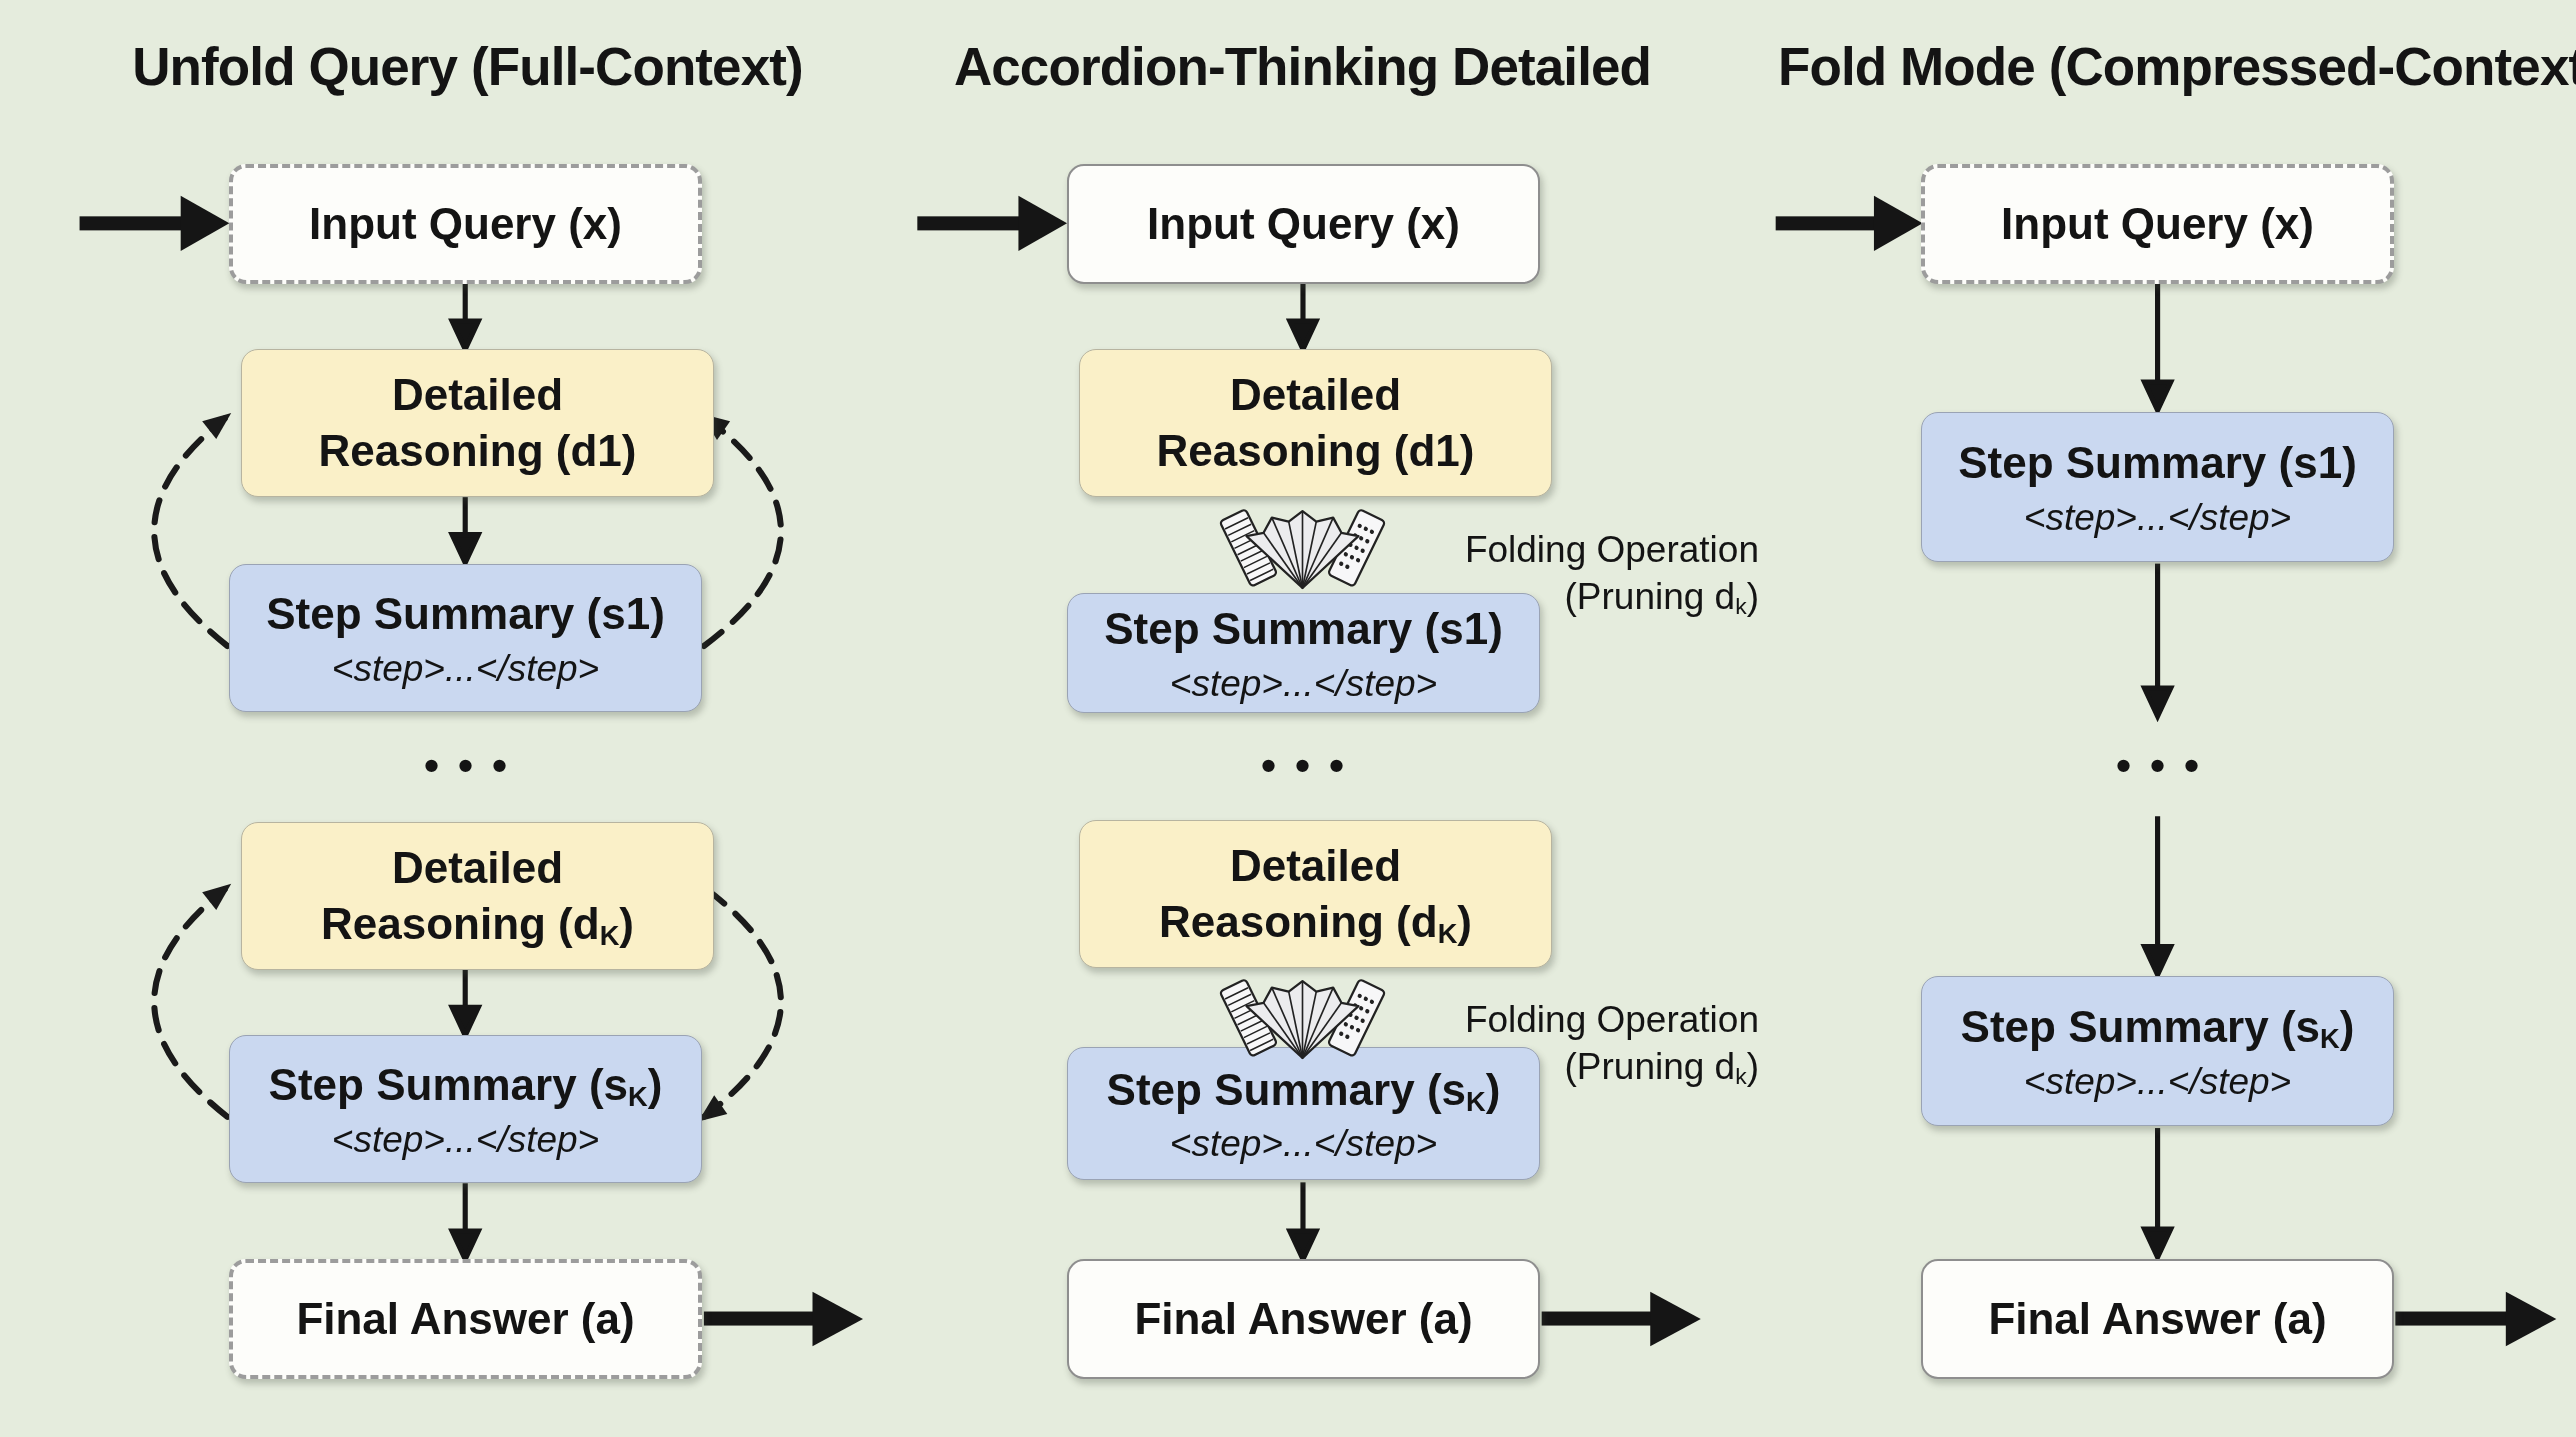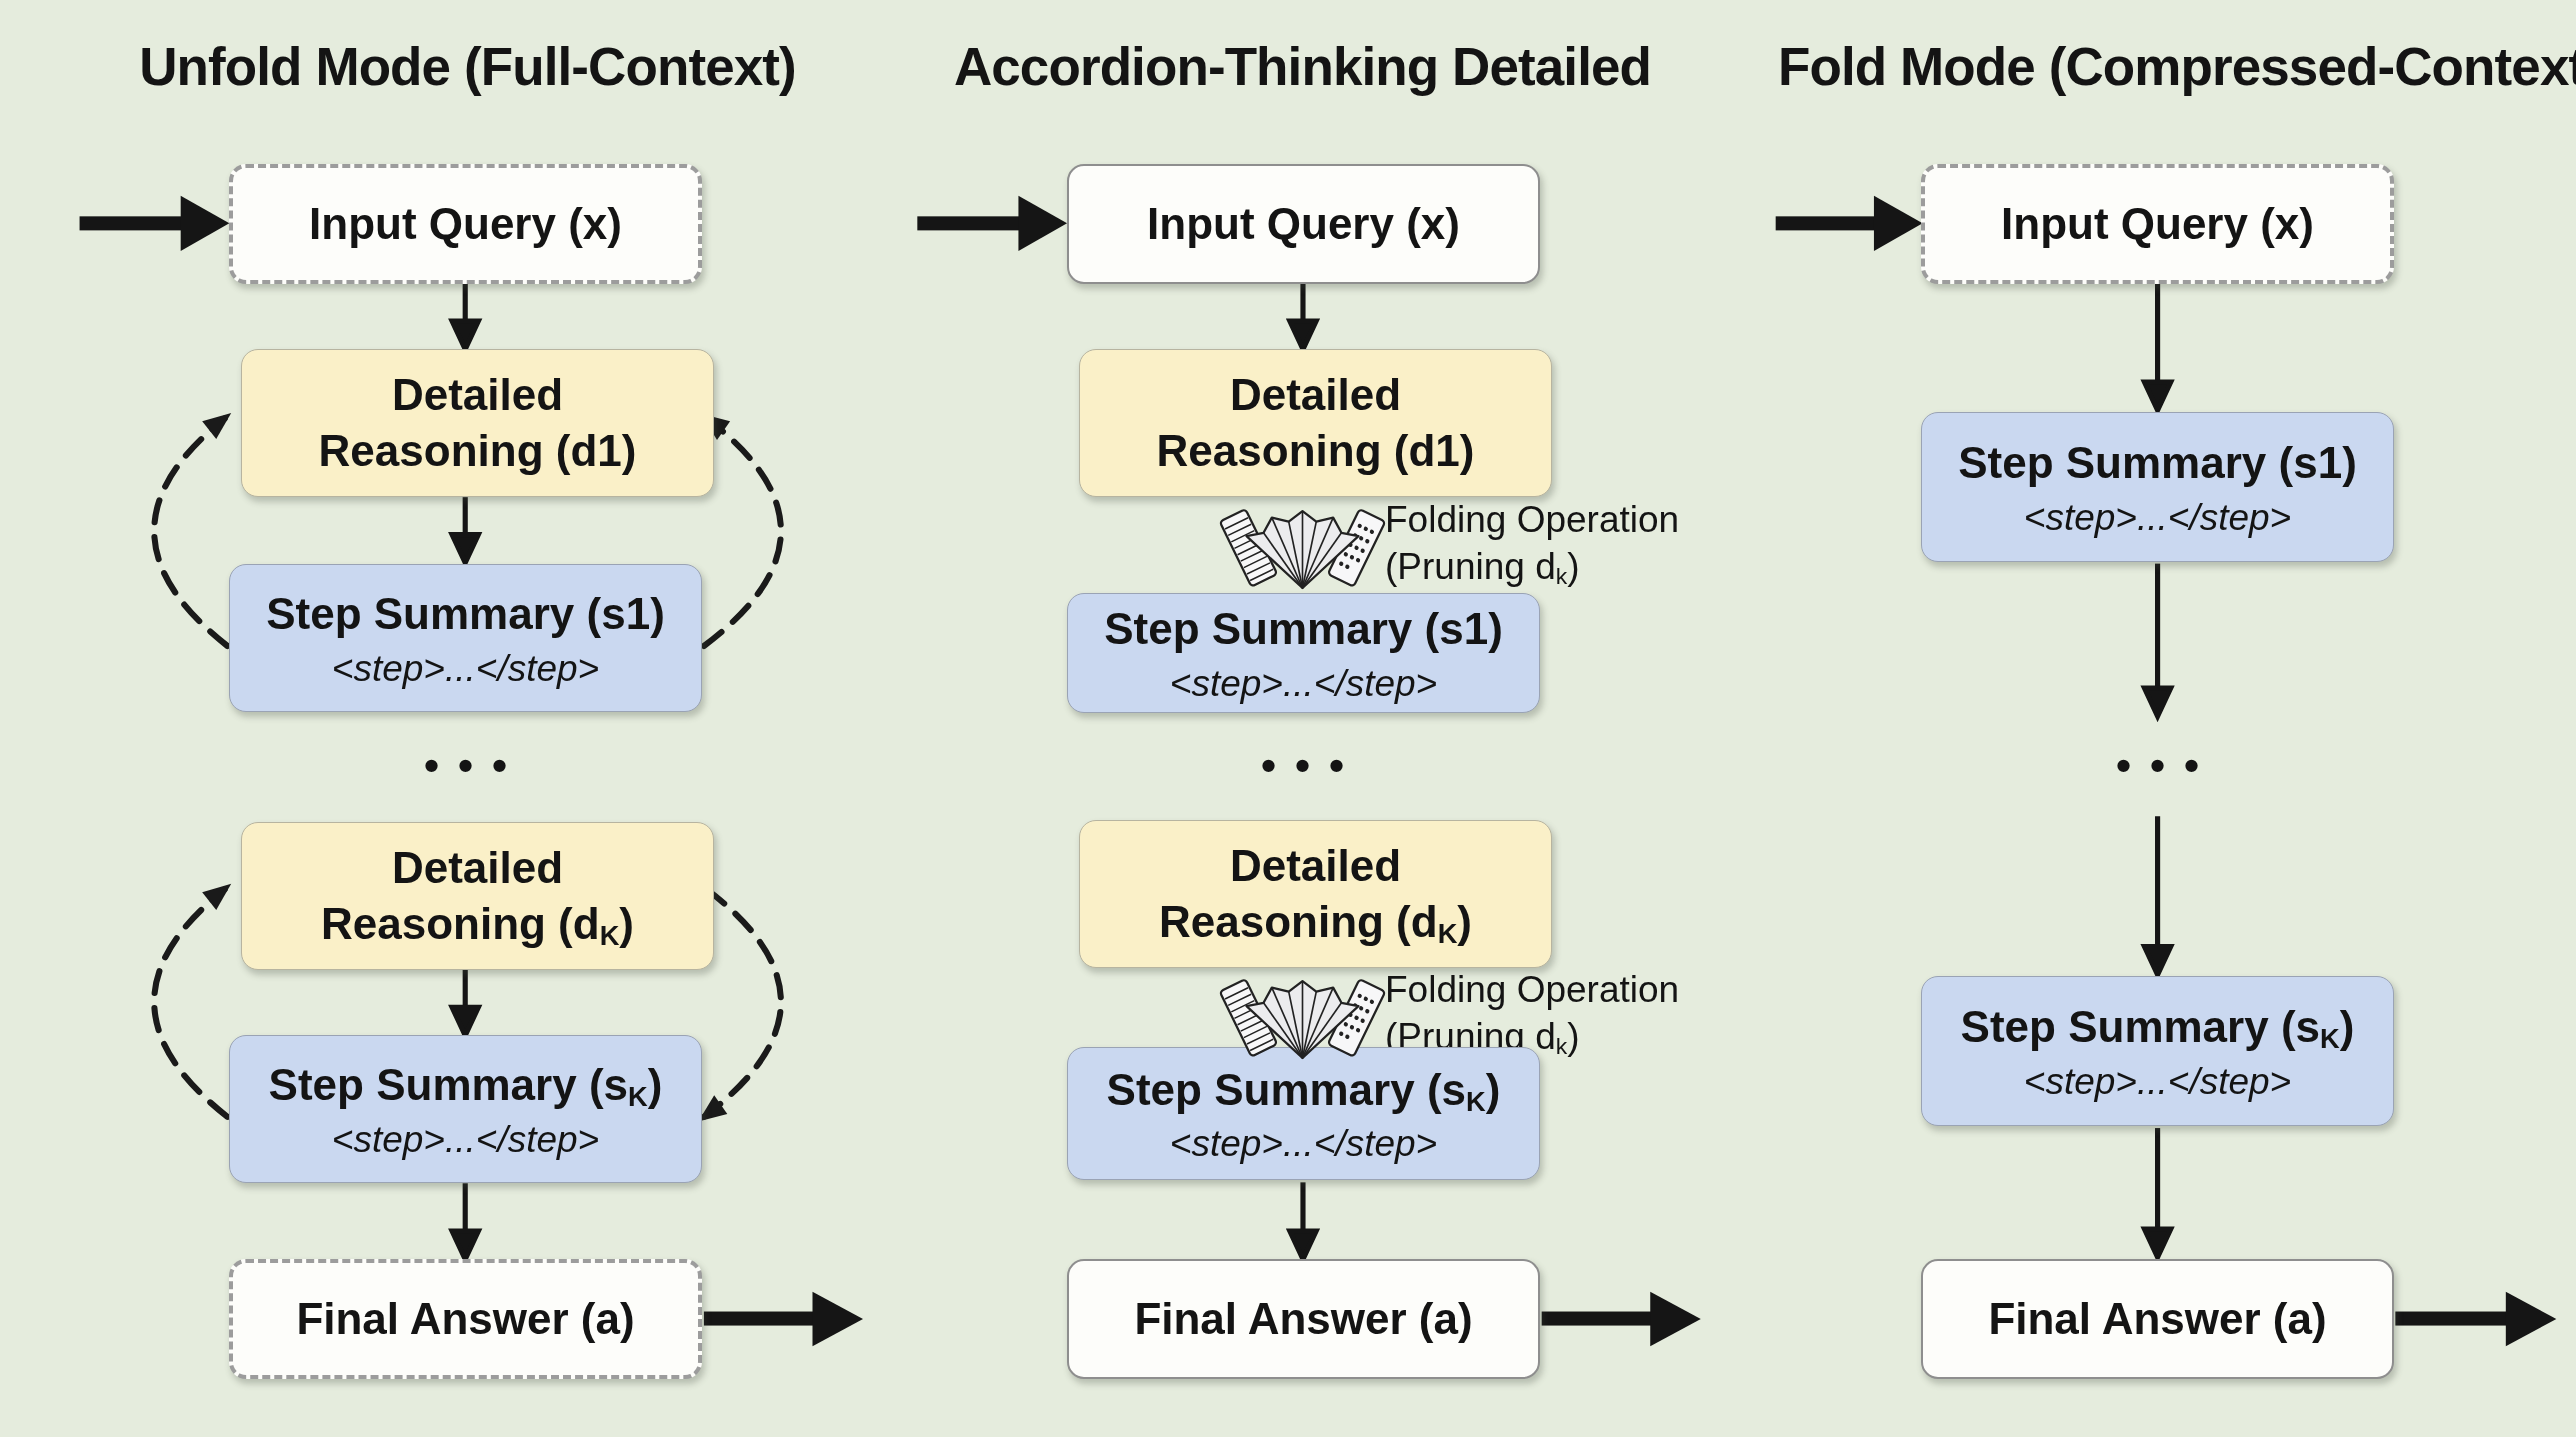--- a/index.html
+++ b/index.html
@@ -30,22 +30,22 @@
   .box.white-dashed{background:var(--box_white);border:4.7px dashed #9c9c9c;}
   .box.white-solid{background:var(--box_white);border:2.8px solid #8e8e8e;}
   .box-line{font-size:44px;font-weight:bold;line-height:1.28;white-space:nowrap;}
   .code{font-size:37px;font-style:italic;font-weight:400;margin-top:5.6px;white-space:nowrap;}
   sub{font-size:0.62em;vertical-align:-0.22em;line-height:0;}
   .dots{
     position:absolute;z-index:2;font-weight:bold;font-size:43px;
     letter-spacing:19px;line-height:1;text-align:center;text-indent:19px;
   }
   .fold-label{
-    position:absolute;z-index:2;width:374px;text-align:left;
-    font-size:37px;font-weight:normal;line-height:1.28;white-space:nowrap;
+    position:absolute;z-index:2;width:374px;text-align:right;
+    font-size:37px;font-weight:normal;line-height:1.28;white-space:nowrap;margin-top:30px;
   }
   .accordion{position:absolute;z-index:3;}
 </style>
 </head>
 <body>
 
 <div class="canvas">
 
   <svg class="overlay" width="2576" height="1438" viewBox="0 0 2752 1536">
     <g fill="#151515" stroke="none">
@@ -127,21 +127,21 @@
       <path d="M 755 950 Q 915 1071 752 1193"></path>
     </g>
     <g fill="#1a1a1a" stroke="none">
       <polygon points="247,441 231,469 216,450"></polygon>
       <polygon points="749,442 780,450 766,470"></polygon>
       <polygon points="247,944 231,972 216,953"></polygon>
       <polygon points="746,1198 763,1170 777,1190"></polygon>
     </g>
   </svg>
 
-  <div class="col-title" style="left:112px;width:711px;">Unfold Mode (Full-Context)</div>
+  <div class="col-title" style="left:112px;width:711px;">Unfold Query (Full-Context)</div>
 
   <div class="box white-dashed" style="left:229px;top:164px;width:473px;height:120px;">
     <div class="box-line">Input Query (x)</div>
   </div>
 
   <div class="box yellow" style="left:229px;top:349px;width:473px;height:148px;">
     <div class="box-line">Detailed</div>
     <div class="box-line">Reasoning (d1)</div>
   </div>
 

